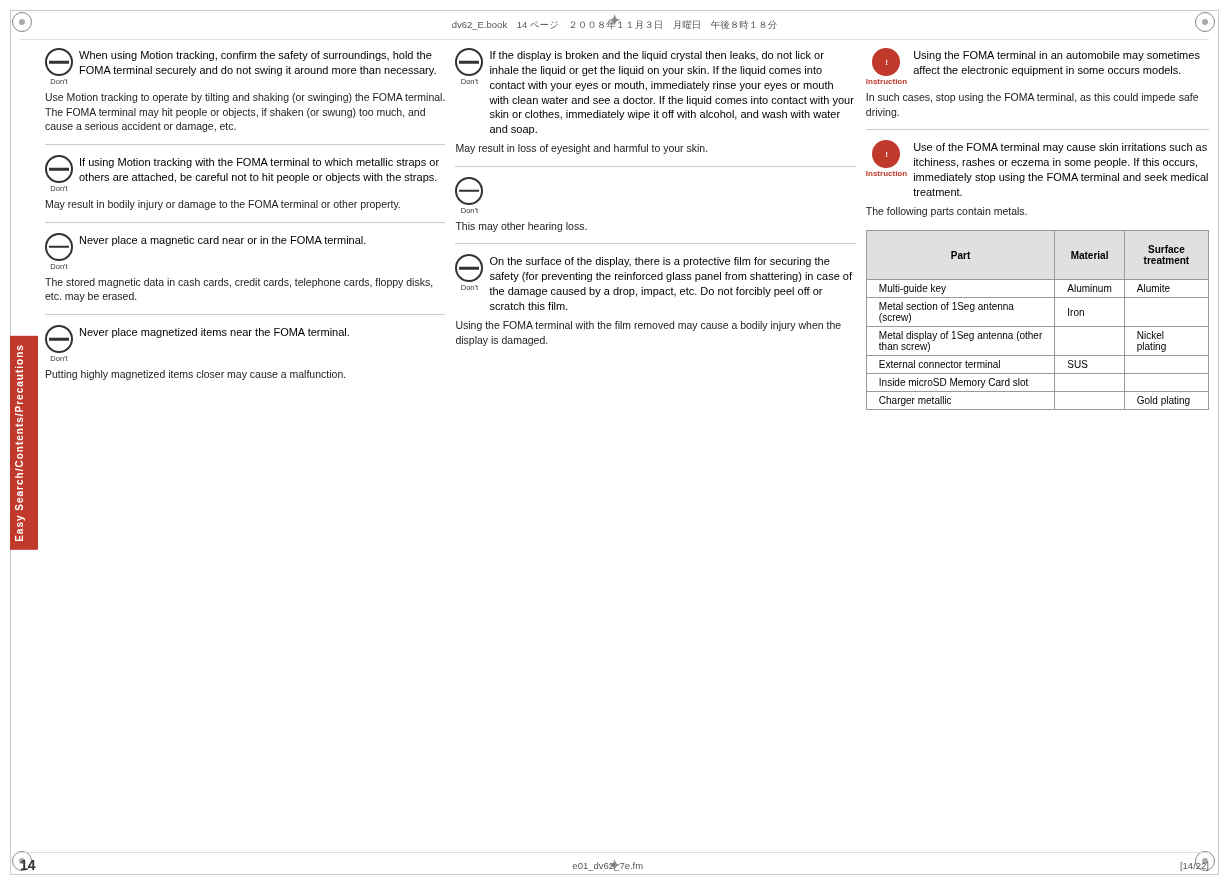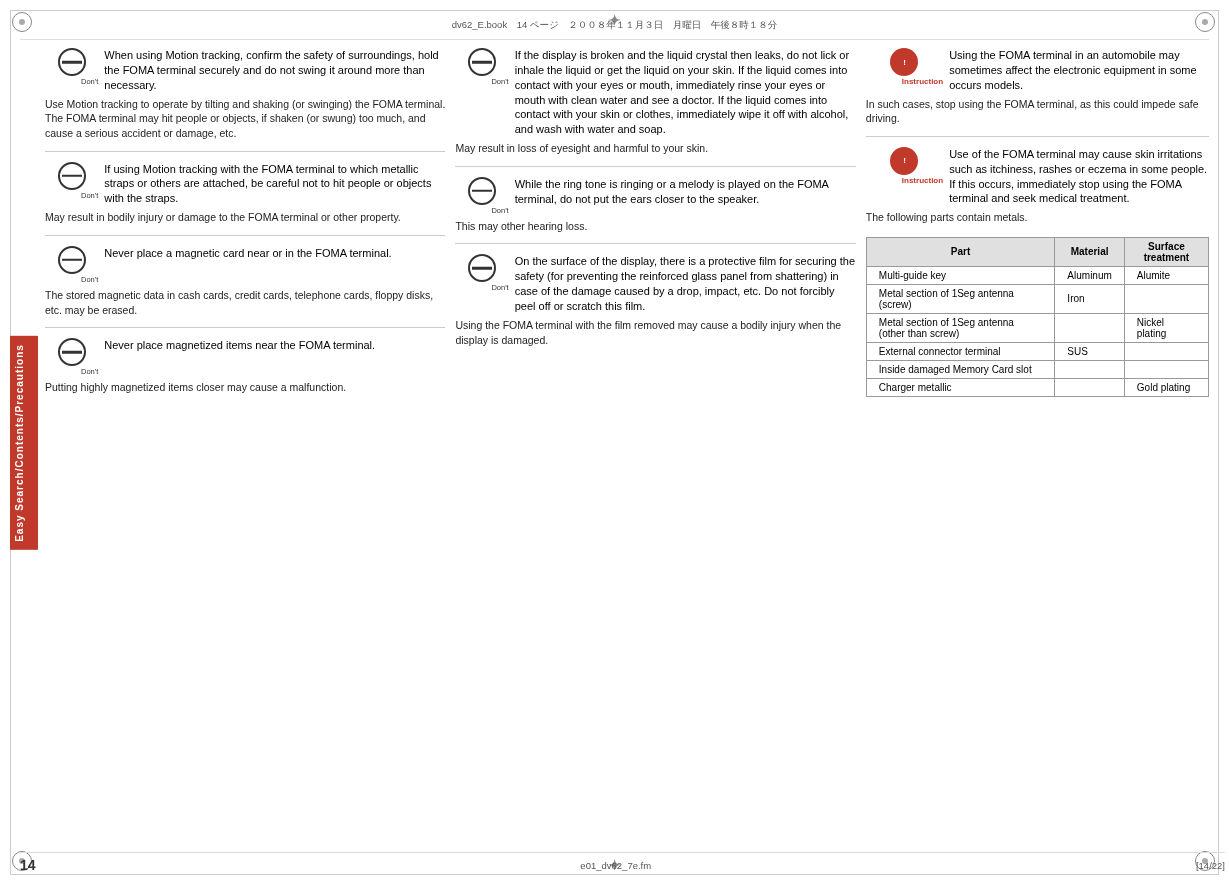--- a/index.html
+++ b/index.html
@@ -168,21 +168,20 @@
       font-size: 10.5px;
       line-height: 1.4;
       color: #222;
     }
 
     .icon-label {
       font-size: 7.5px;
       text-align: center;
       margin-top: 1px;
       color: #333;
-      margin-left: 36px;
     }
 
     .icon-wrap {
       display: flex;
       flex-direction: column;
       align-items: center;
       flex-shrink: 0;
     }
 
     
@@ -195,37 +194,37 @@
     
     .parts-table {
       border-collapse: collapse;
       width: 100%;
       font-size: 10px;
       margin-top: 4px;
     }
     .parts-table th {
       background: #e0e0e0;
       border: 1px solid #999;
-      padding: 3px 5px;
+      padding: 13px 5px;
       font-weight: bold;
       text-align: center;
     }
     .parts-table td {
       border: 1px solid #999;
       padding: 3px 12px;
       text-align: left;
       vertical-align: middle;
     }
 
     
     .footer {
       position: absolute;
       bottom: 12px;
       left: 20px;
-      right: 4px;
+      right: 20px;
       display: flex;
       justify-content: space-between;
       align-items: center;
       font-size: 9.5px;
       color: #555;
       border-top: 1px solid #ddd;
       padding-top: 4px;
     }
 
     .page-num {
@@ -349,21 +348,20 @@
     </div>
 
     <hr class="divider">
 
     <div class="warning-block">
       <div class="warning-header">
         <div class="icon-wrap">
           <div class="icon-circle icon-dont"></div>
           <div class="icon-label">Don't</div>
         </div>
-        <div class="warning-title">While the ring tone is ringing or a melody is played on the FOMA terminal, do not put the ears closer to the speaker.</div>
       </div>
       <div class="warning-body">This may other hearing loss.</div>
     </div>
 
     <hr class="divider">
 
     <div class="warning-block">
       <div class="warning-header">
         <div class="icon-wrap">
           <div class="icon-circle icon-dont"></div>
@@ -415,31 +413,31 @@
             <td>Multi-guide key</td>
             <td>Aluminum</td>
             <td>Alumite</td>
           </tr>
           <tr>
             <td>Metal section of 1Seg antenna (screw)</td>
             <td>Iron</td>
             <td></td>
           </tr>
           <tr>
-            <td>Metal section of 1Seg antenna (other than screw)</td>
+            <td>Metal display of 1Seg antenna (other than screw)</td>
             <td></td>
             <td>Nickel plating</td>
           </tr>
           <tr>
             <td>External connector terminal</td>
             <td>SUS</td>
             <td></td>
           </tr>
           <tr>
-            <td>Inside damaged Memory Card slot</td>
+            <td>Inside microSD Memory Card slot</td>
             <td></td>
             <td></td>
           </tr>
           <tr>
             <td>Charger metallic</td>
             <td></td>
             <td>Gold plating</td>
           </tr>
         </tbody>
     </table>

